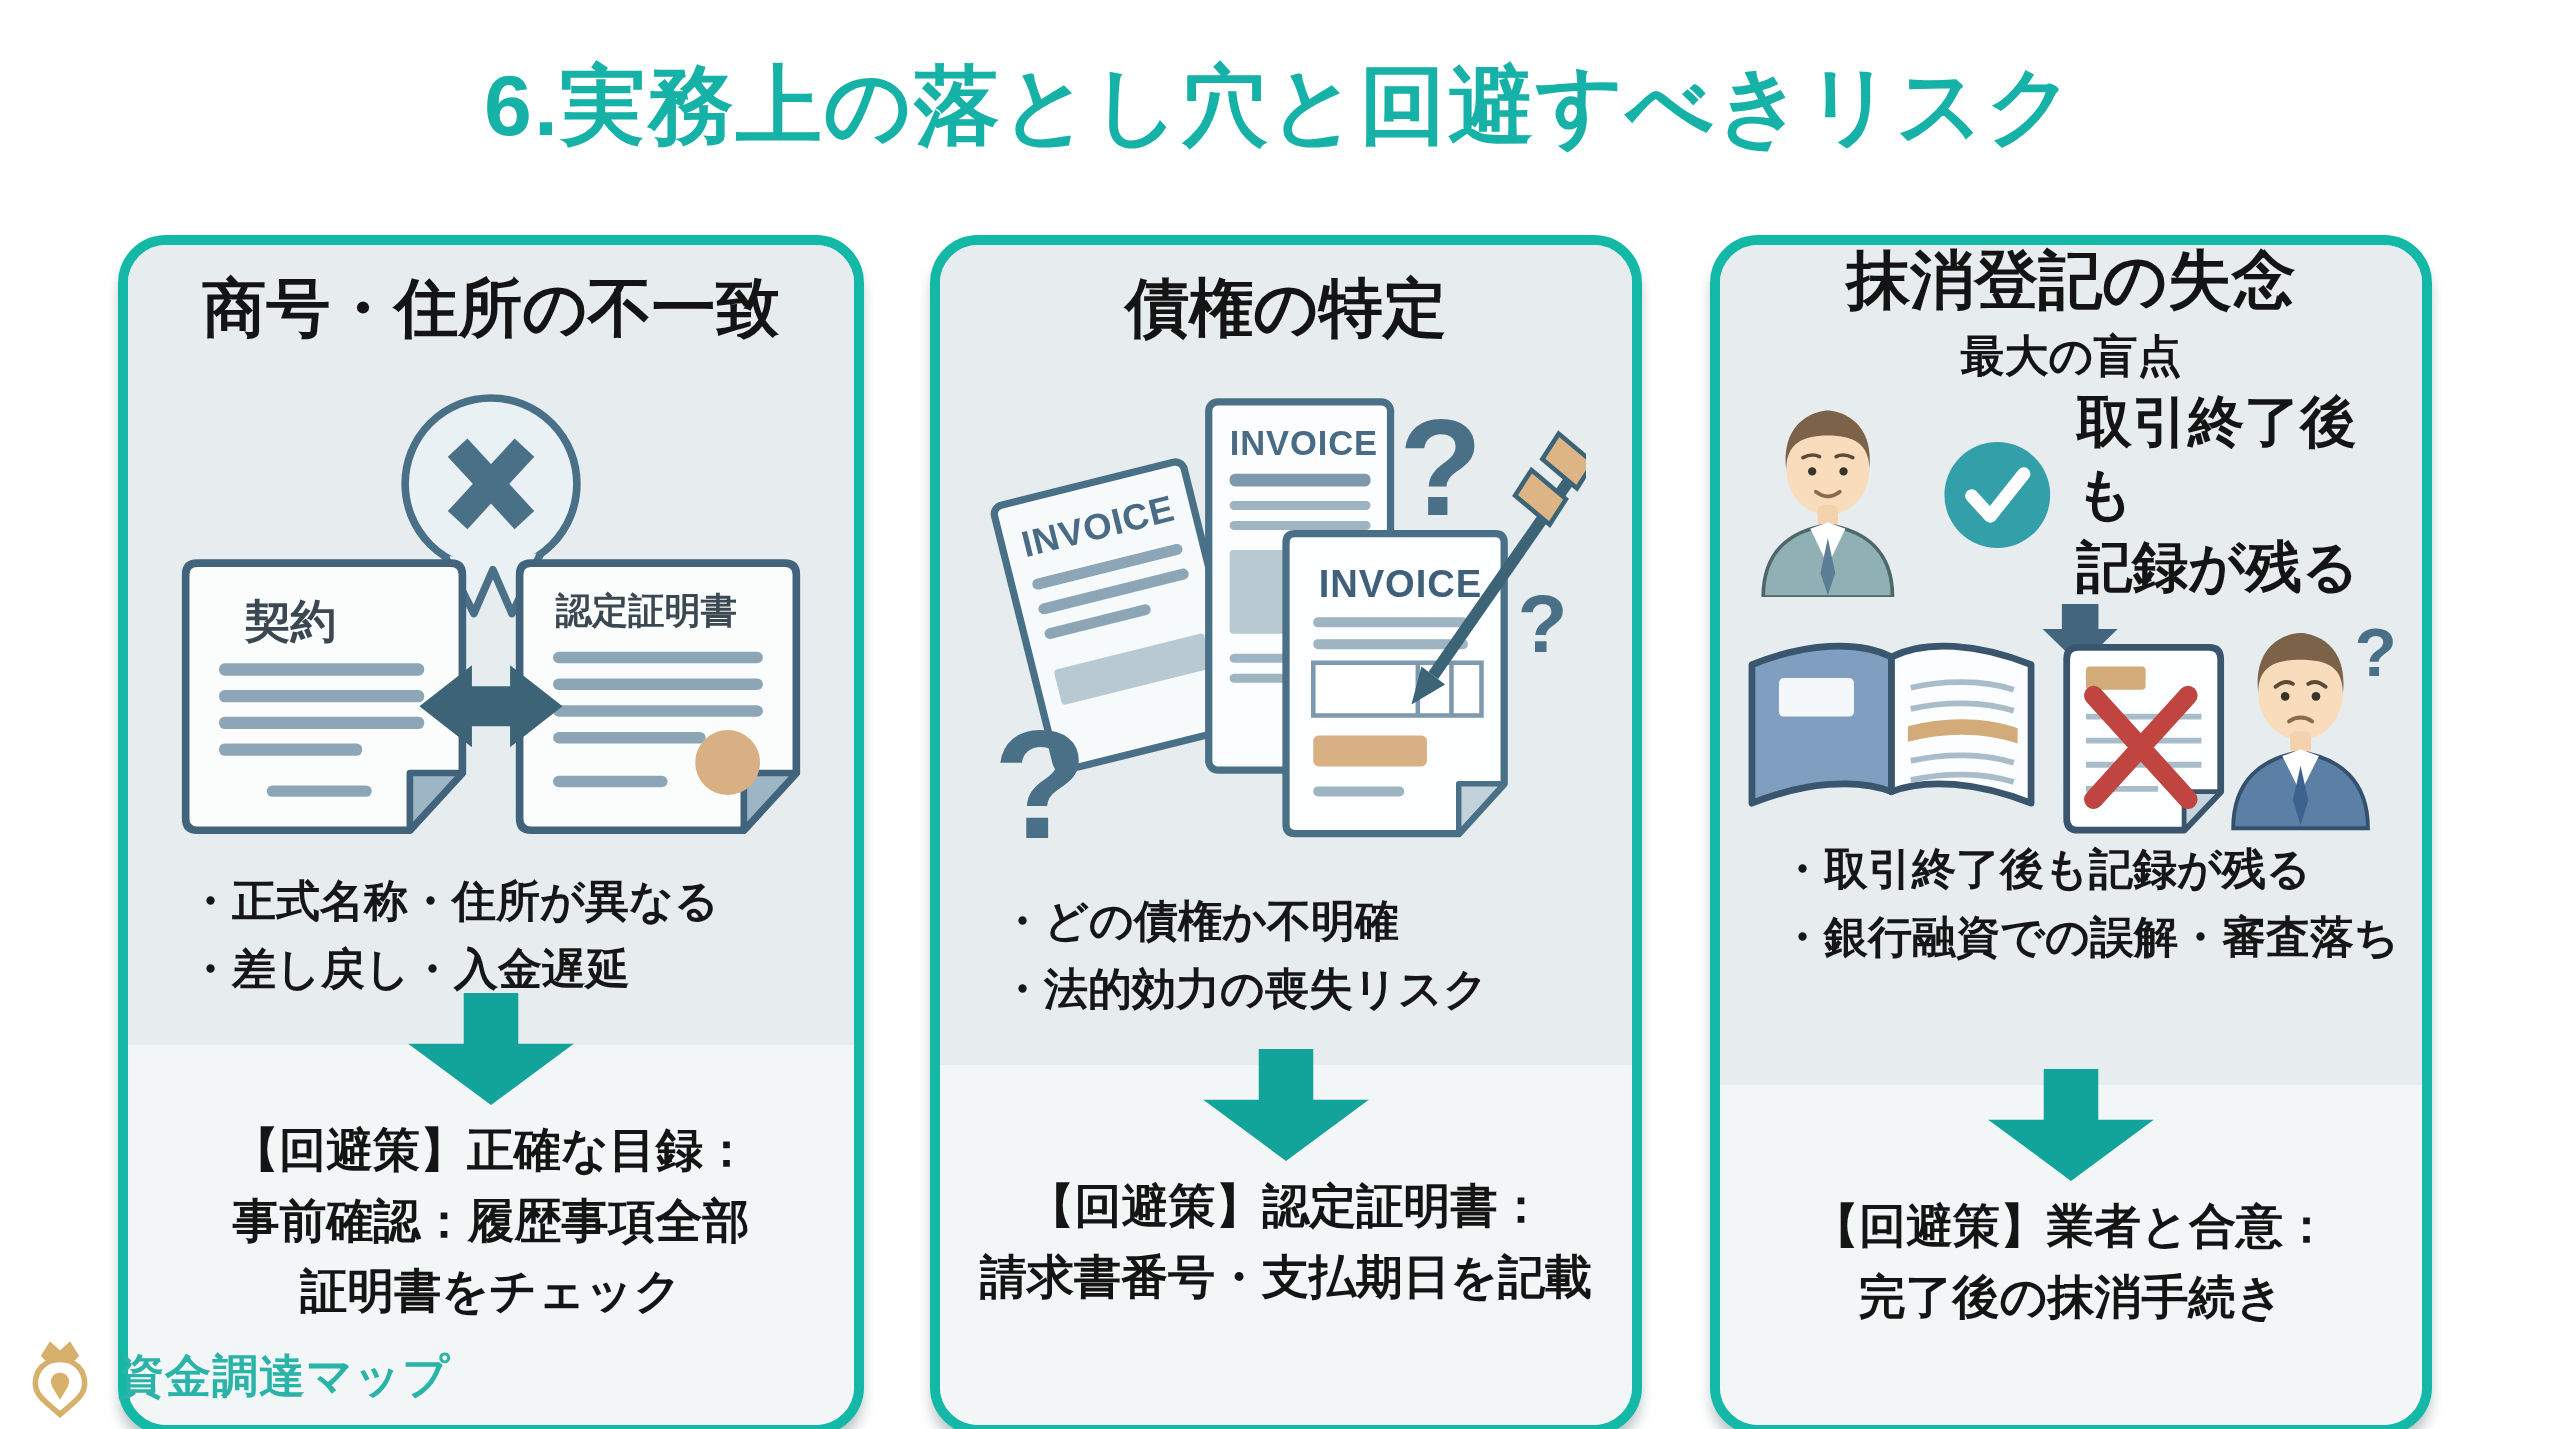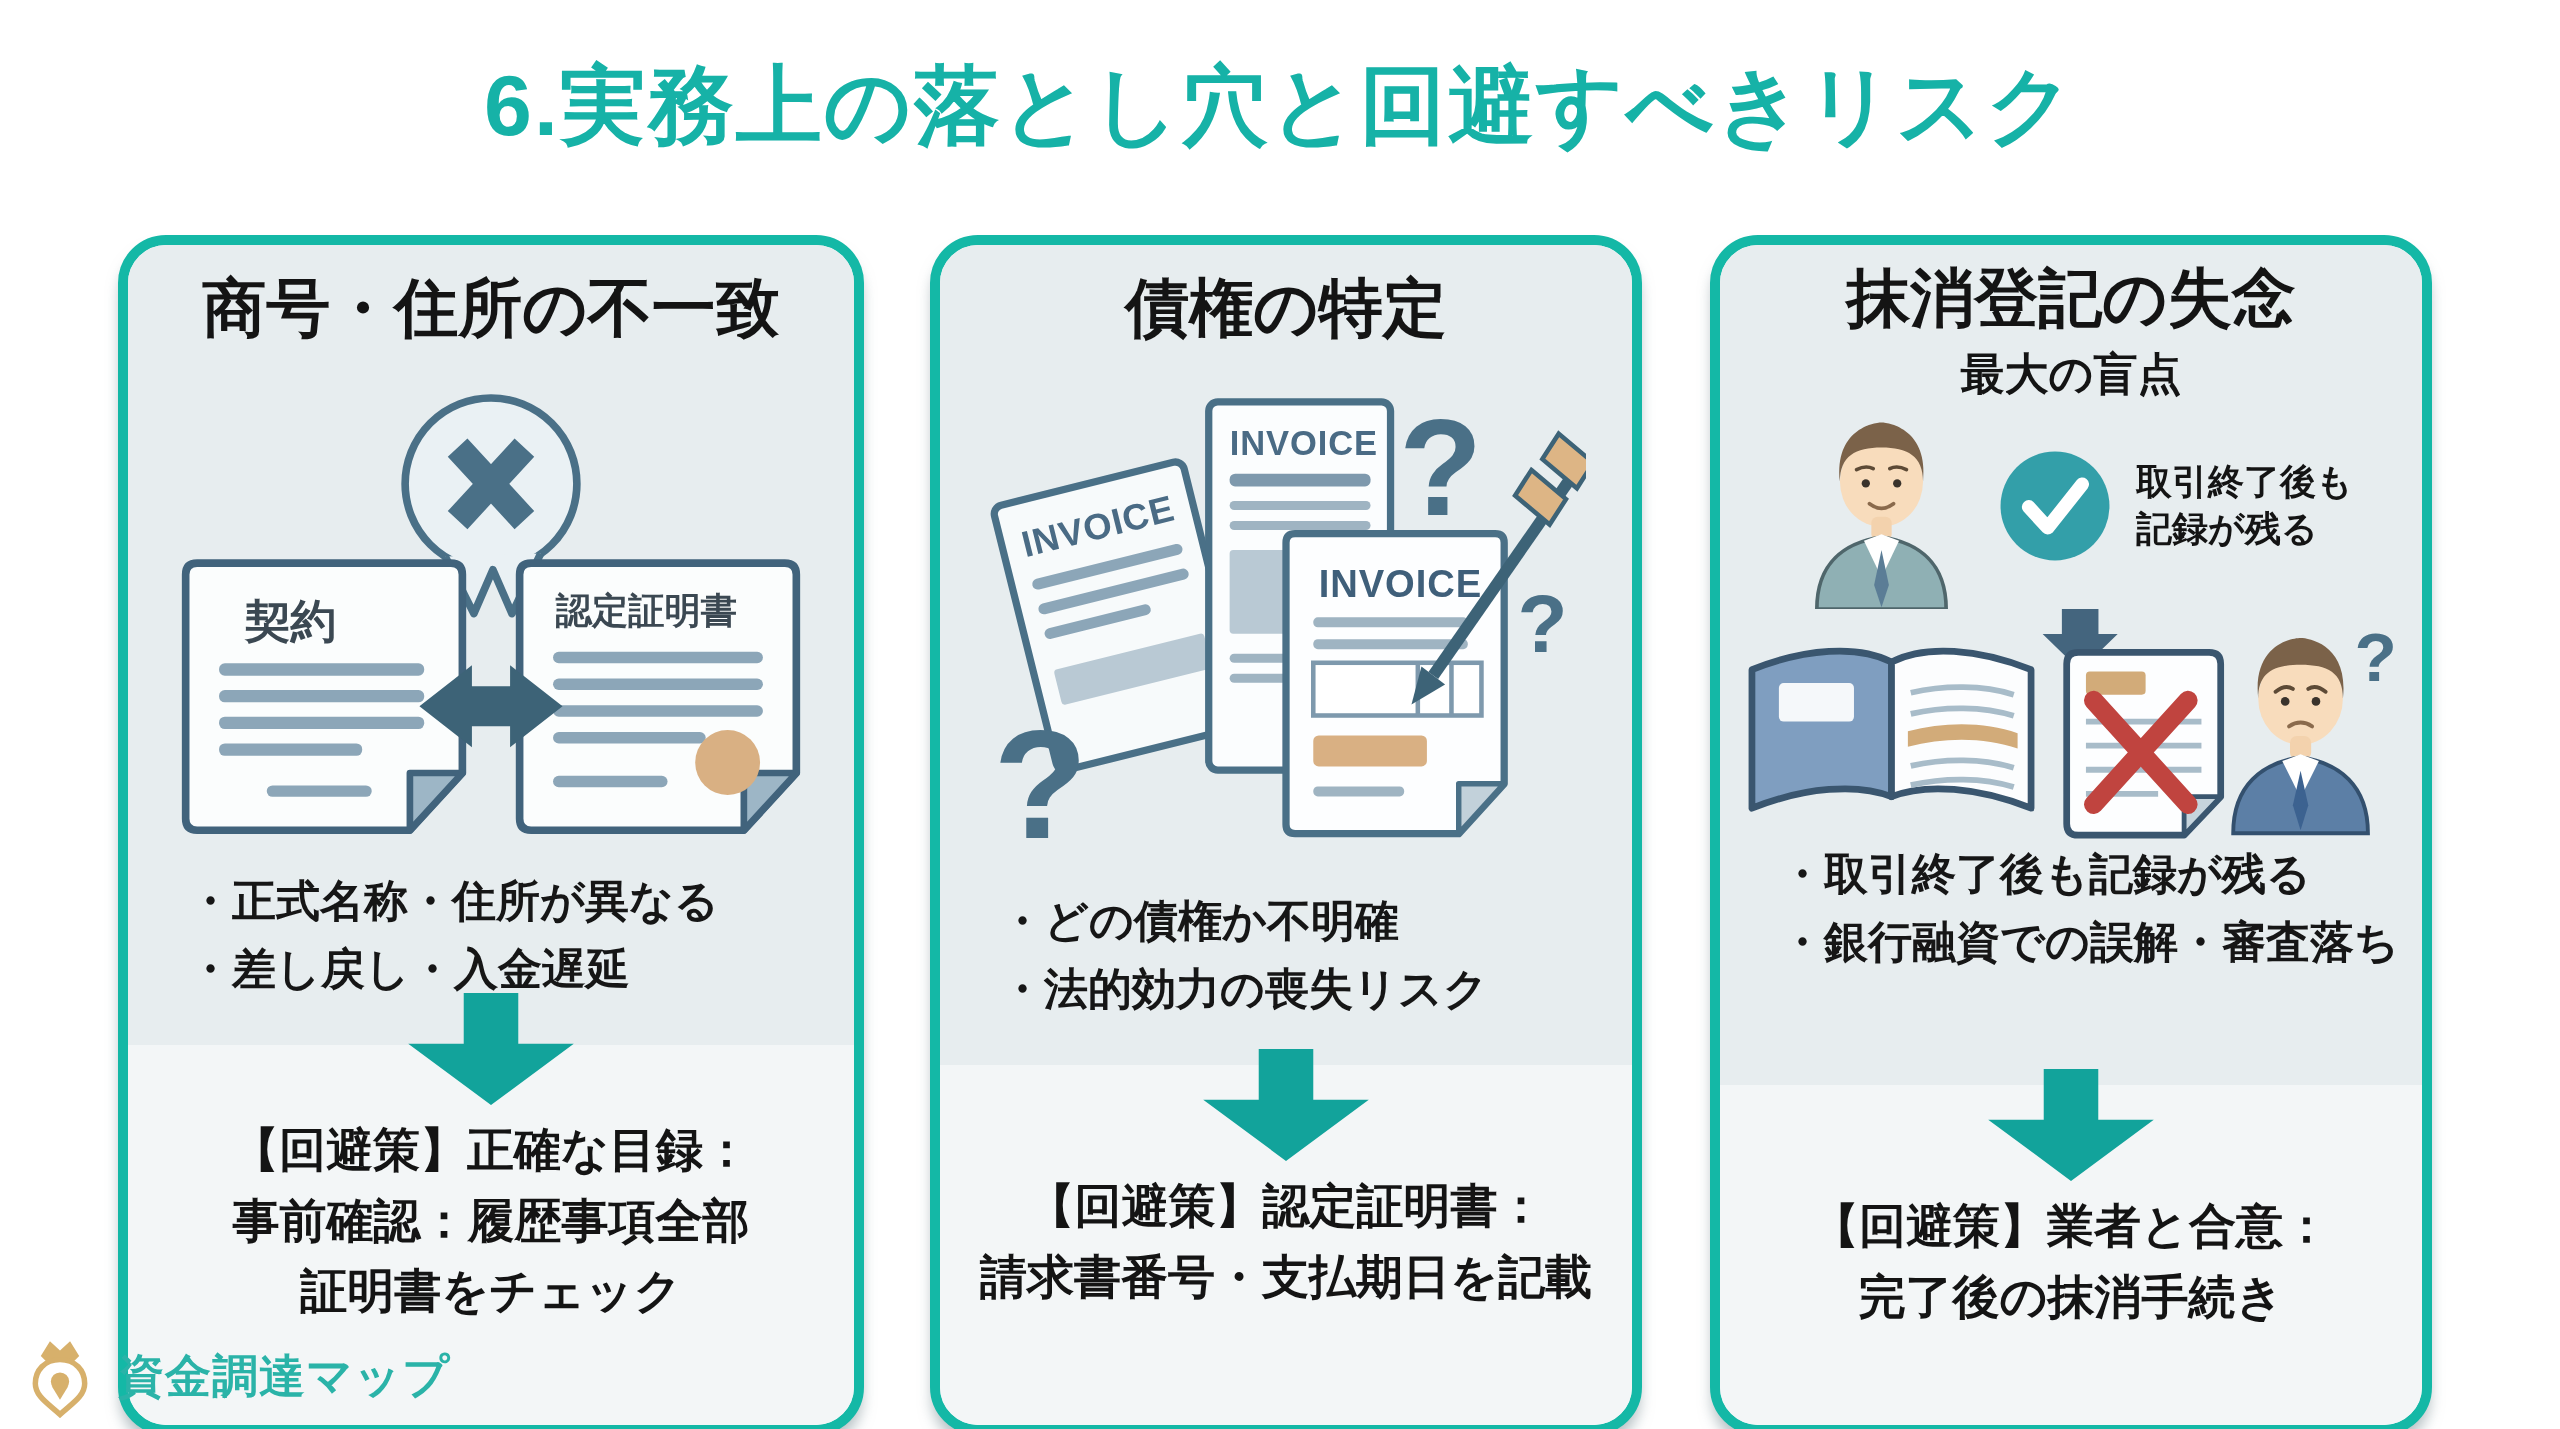--- a/index.html
+++ b/index.html
@@ -33,21 +33,21 @@
   .p2 .panel-top{height:820px;}
   .p3 .panel-top{height:840px;}
   .panel-bottom{
     background:#f3f6f7;flex:1;display:flex;flex-direction:column;align-items:center;width:100%;
   }
 
   .panel-title{
     margin:28px 10px 0 10px;font-size:64px;font-weight:900;color:#141414;
     text-align:center;line-height:1.12;
   }
-  .p3 .panel-title{margin-top:18px;}
+  .p3 .panel-title{margin-top:0;}
   .panel-subtitle{
     margin:10px 0 0 0;font-size:44px;font-weight:900;color:#141414;text-align:left;
   }
 
   .illus{flex:1;display:flex;align-items:center;justify-content:center;width:100%;}
 
   .bullets{
     align-self:flex-start;padding-left:60px;margin:0 0 42px 0;
     font-size:44px;font-weight:900;color:#161616;line-height:1.55;
   }
@@ -59,21 +59,21 @@
   .solution{
     margin-top:10px;text-align:center;font-size:47px;font-weight:900;
     color:#141414;line-height:1.5;padding:0 8px;
   }
 
   .row-a{
     display:flex;align-items:center;justify-content:center;gap:22px;
     width:100%;padding:0 18px;box-sizing:border-box;
   }
   .note{
-    font-size:36px;font-weight:900;color:#141414;line-height:1.3;text-align:left;
+    font-size:56px;font-weight:900;color:#141414;line-height:1.3;text-align:left;
   }
 
   svg text{font-family:"Liberation Sans","DejaVu Sans",sans-serif;}
 
   .logo{
     position:absolute;left:28px;top:1336px;display:flex;align-items:center;gap:26px;
   }
   .logo-text{font-size:46px;font-weight:800;color:#2ab3a8;letter-spacing:1px;}
 </style>
 </head>

